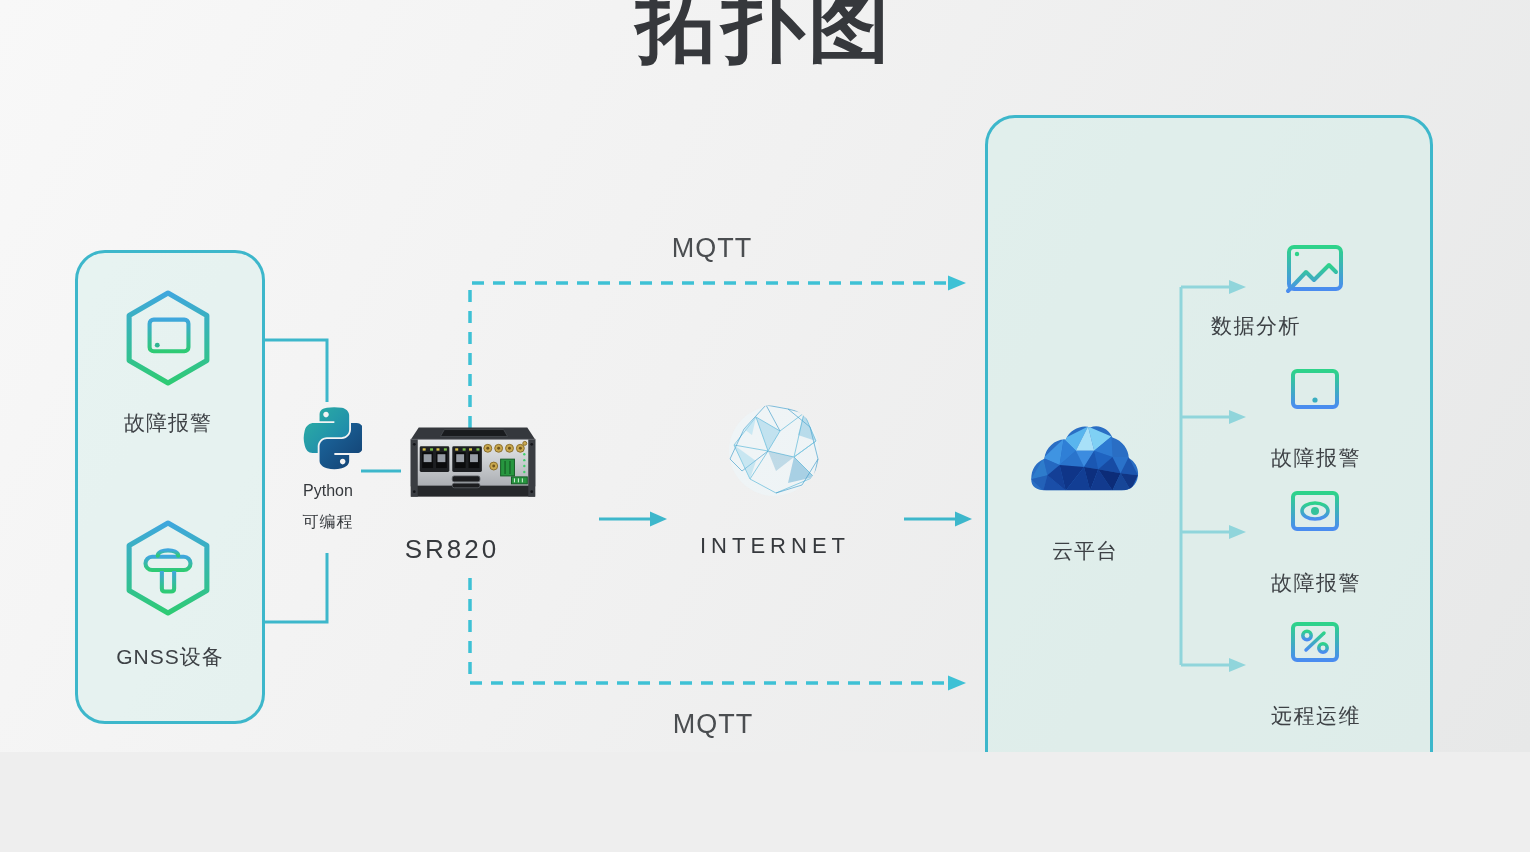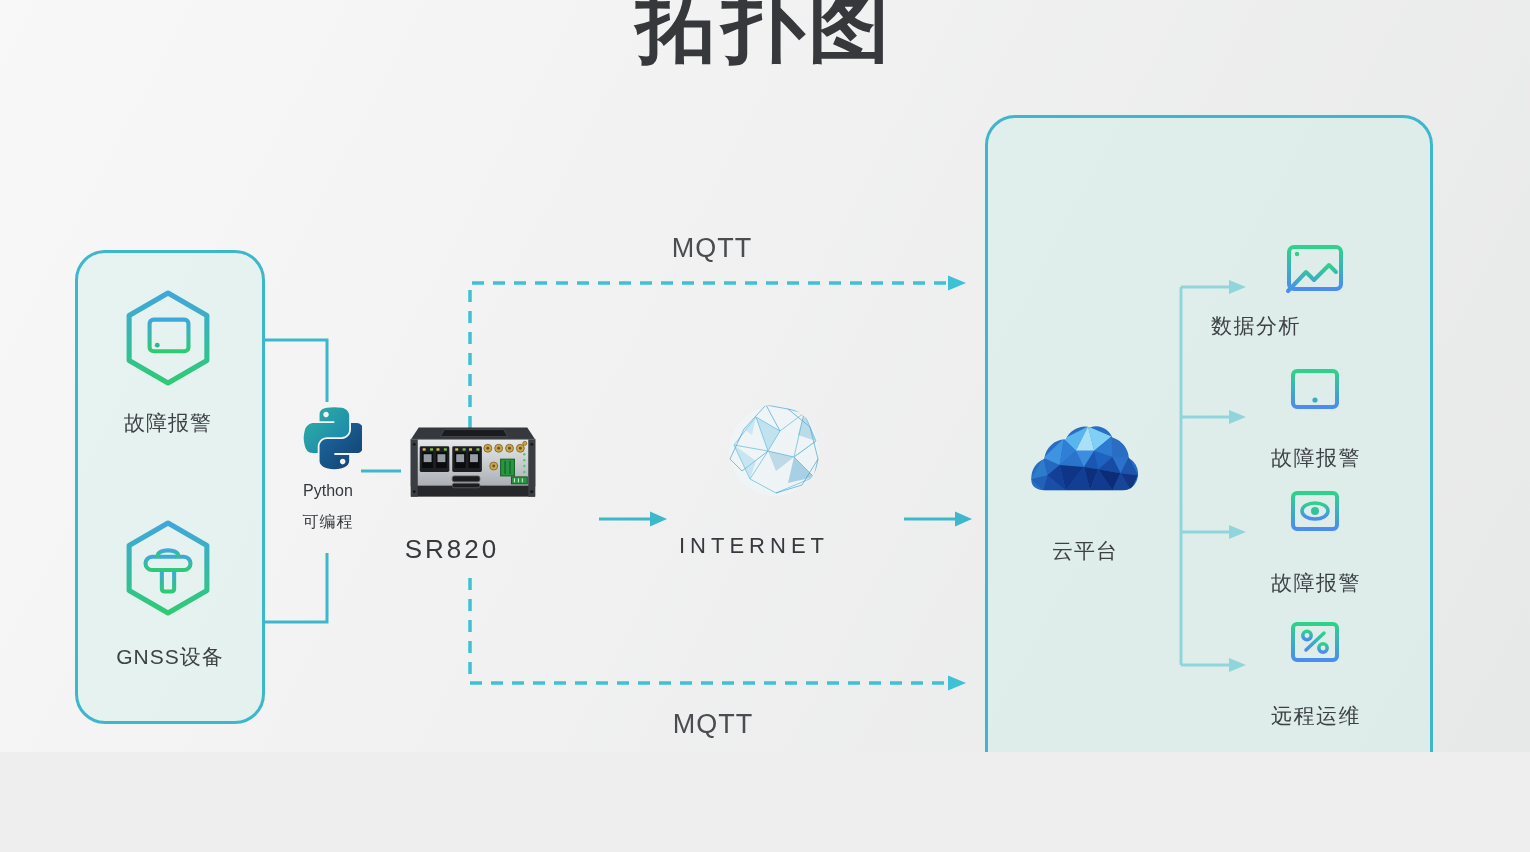--- a/index.html
+++ b/index.html
@@ -201,21 +201,21 @@
       <g stroke="none">
         <polygon points="34,16 58,30 46,50" fill="#6fc0e2" opacity="0.35"></polygon>
         <polygon points="72,56 92,76 66,82" fill="#3e9ccb" opacity="0.4"></polygon>
         <polygon points="12,44 28,78 34,60" fill="#8fd2ec" opacity="0.4"></polygon>
         <polygon points="82,12 94,40 76,34" fill="#55aed6" opacity="0.35"></polygon>
         <polygon points="46,50 72,56 54,70" fill="#2e8abc" opacity="0.25"></polygon>
         <polygon points="22,28 34,16 30,34" fill="#a5dcf0" opacity="0.5"></polygon>
       </g>
     </g>
   </svg>
-  <div class="lbl net-label" style="left:754px;top:533px">INTERNET</div>
+  <div class="lbl net-label" style="left:775px;top:533px">INTERNET</div>
 
   <div class="group-box box-cloud"></div>
 
   <svg class="abs" style="left:1023px;top:416px" width="122" height="90" viewBox="0 0 120 88">
     <g clip-path="url(#cloudClip)">
       <rect width="120" height="88" fill="#2a6ec4"></rect>
       <polygon points="64,10 87,20 70,34" fill="#7fd0f4"></polygon>
       <polygon points="40,22 64,10 52,34" fill="#59b5ee"></polygon>
       <polygon points="64,10 70,34 52,34" fill="#a8e0f8"></polygon>
       <polygon points="20,41 40,22 36,48" fill="#3f94e2"></polygon>

